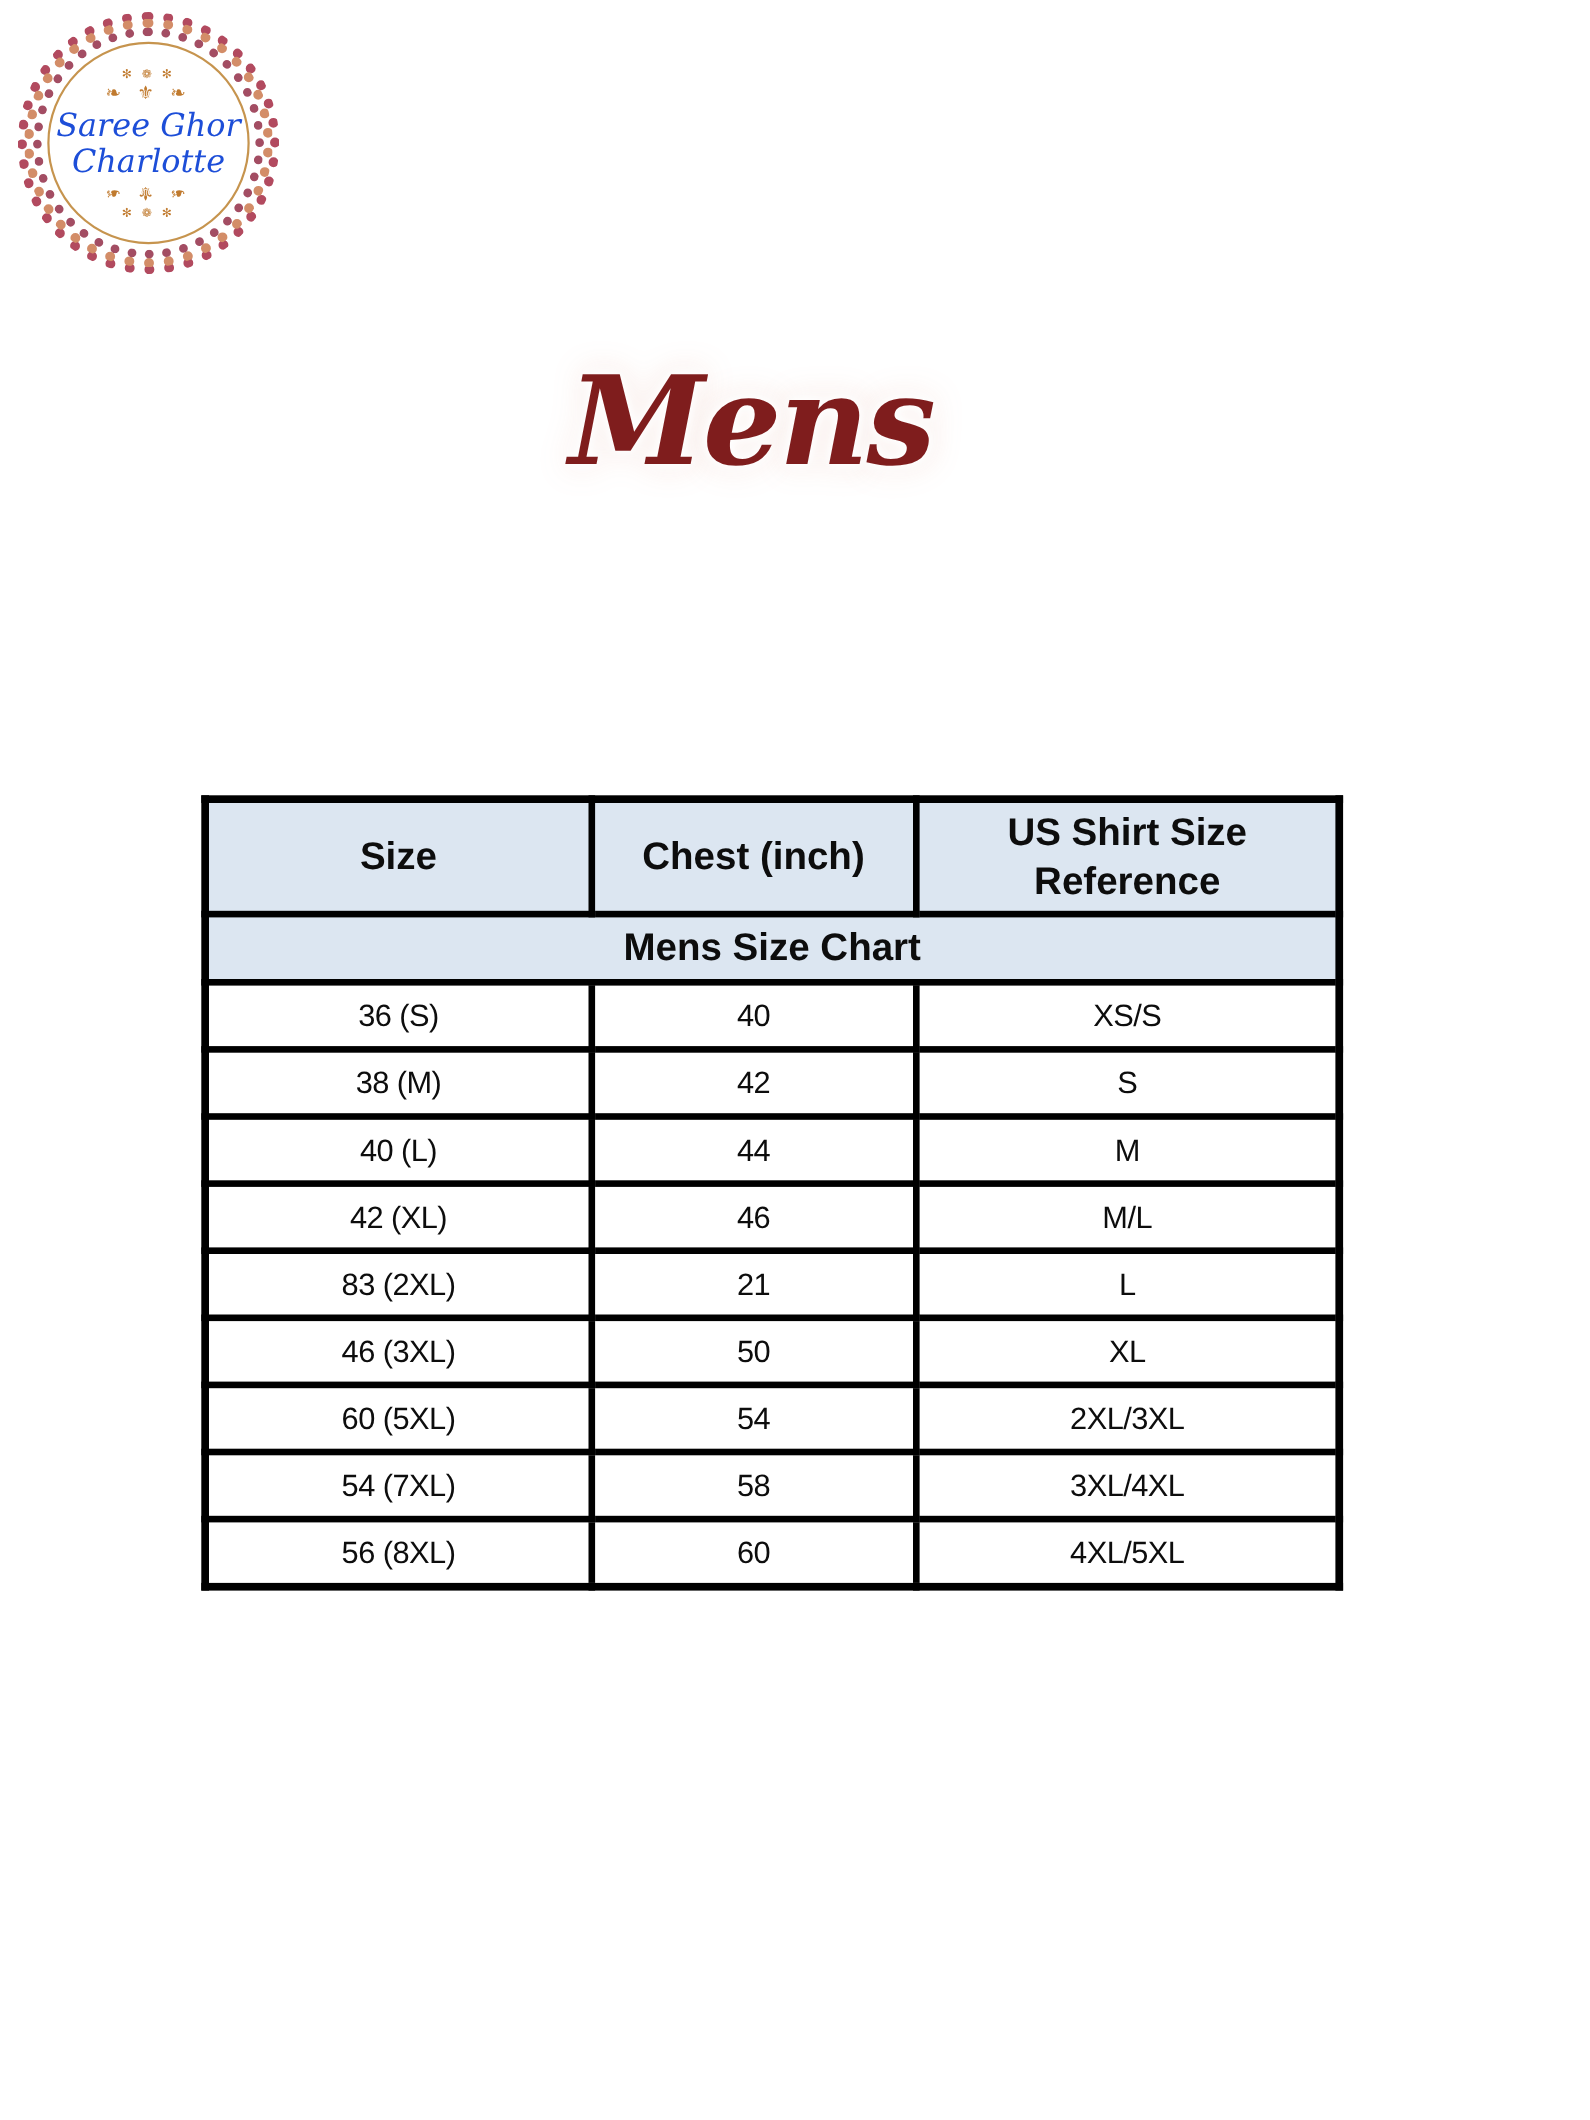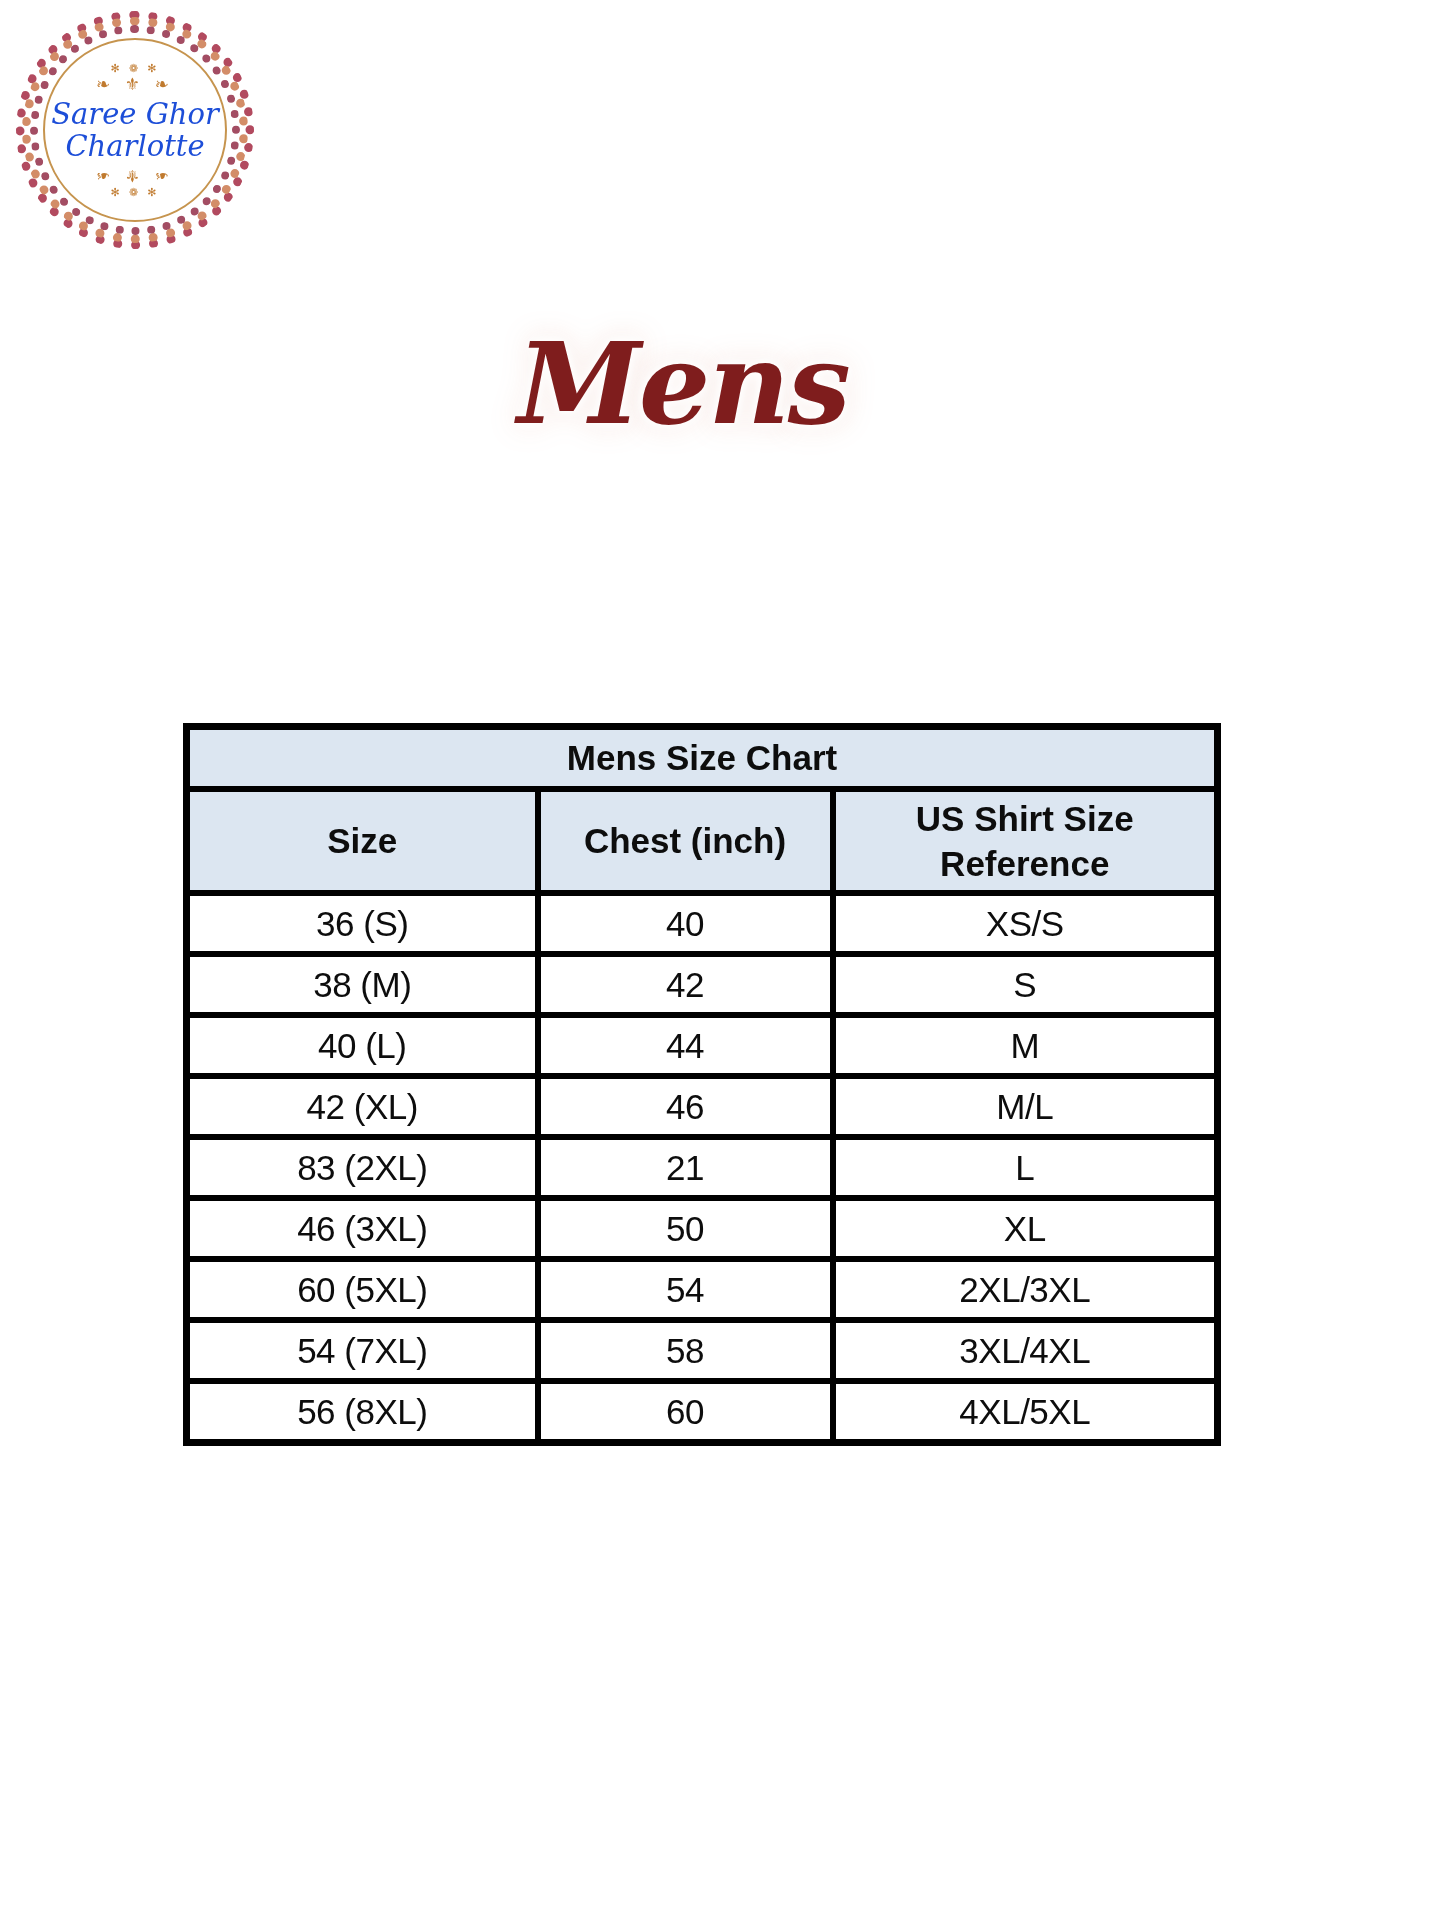--- a/index.html
+++ b/index.html
@@ -50,21 +50,21 @@
   .size-table col.c1 { width: 351px; }
   .size-table col.c2 { width: 295px; }
   .size-table col.c3 { width: 385px; }
   .size-table td {
     border: 6px solid #000000;
     text-align: center; vertical-align: middle;
     color: #0d0d0d; padding: 0 6px;
   }
   .title-cell { height: 56px; background: #dce6f1; font-weight: bold; font-size: 35px; }
   .head-cell  { height: 98px; background: #dce6f1; font-weight: bold; font-size: 35px; line-height: 1.3; }
-  .data-cell  { height: 55px; background: #ffffff; font-size: 35px; letter-spacing: -0.5px; }
+  .data-cell  { height: 55px; background: #ffffff; font-size: 28px; letter-spacing: -0.5px; }
 </style>
 </head>
 <body>
 
 <div class="logo">
   <div class="lace1"></div>
   <div class="lace2"></div>
   <div class="lace3"></div>
   <div class="gold-ring"></div>
   <div class="logo-content">
@@ -82,26 +82,26 @@
 <h1 class="mens-title">Mens</h1>
 
 <table class="size-table">
   <colgroup>
       <col class="c1">
       <col class="c2">
       <col class="c3">
     </colgroup>
   <tbody>
     <tr>
-      <td colspan="3" class="title-cell">Mens Size Chart</td>
-    </tr>
-    <tr>
       <td class="head-cell">Size</td>
       <td class="head-cell">Chest (inch)</td>
       <td class="head-cell">US Shirt Size Reference</td>
+    </tr>
+    <tr>
+      <td colspan="3" class="title-cell">Mens Size Chart</td>
     </tr>
     <tr class="data-row">
       <td class="data-cell">36 (S)</td>
       <td class="data-cell">40</td>
       <td class="data-cell">XS/S</td>
     </tr>
     <tr class="data-row">
       <td class="data-cell">38 (M)</td>
       <td class="data-cell">42</td>
       <td class="data-cell">S</td>

